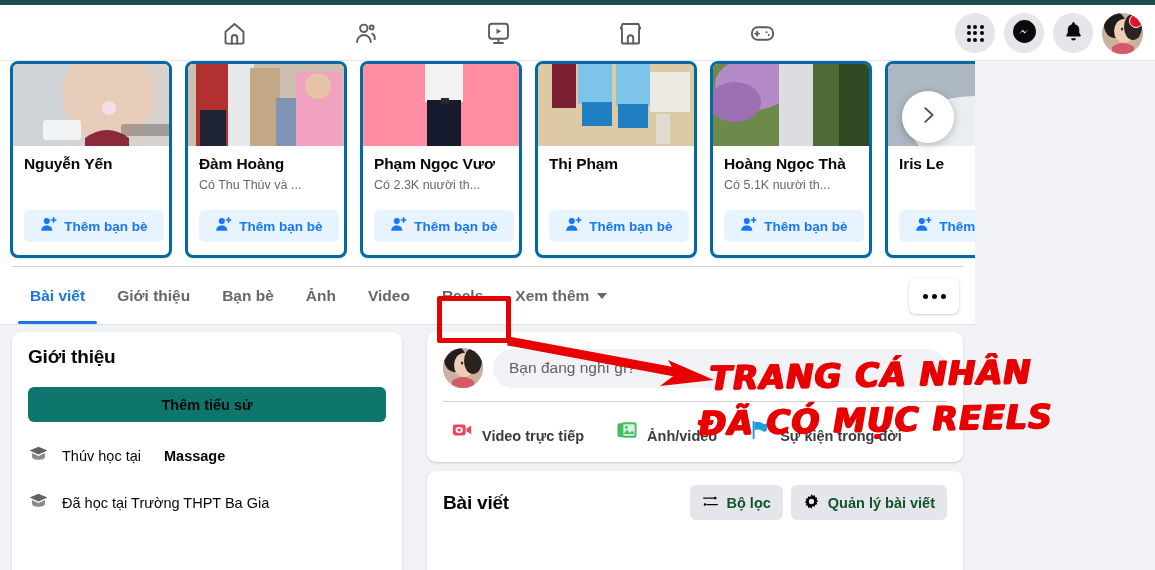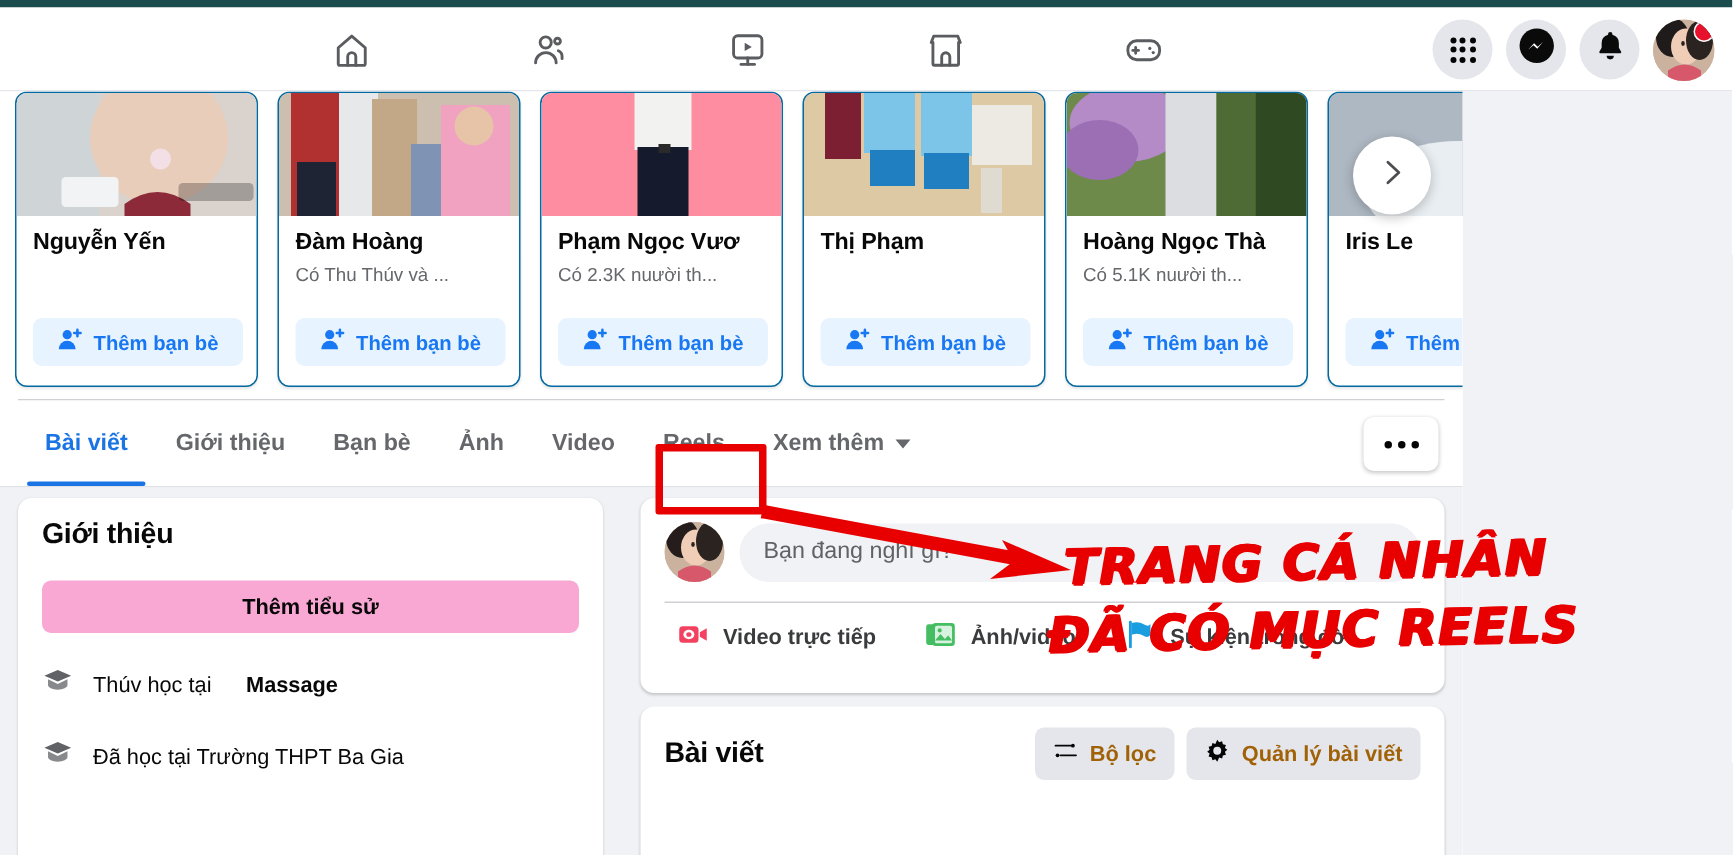--- a/index.html
+++ b/index.html
@@ -95,21 +95,21 @@
     width: 965px; height: 203px;
     display: flex;
     gap: 13px;
     overflow: hidden;
   }
   .fcard {
     flex: 0 0 162px;
     height: 197px;
     background: #ffffff;
     border-radius: 8px;
-    border: 1px solid #0369a1;
+    border: 3px solid #0369a1;
     box-shadow: 0 1px 2px rgba(0,0,0,0.10);
     overflow: hidden;
     position: relative;
     cursor: pointer;
   }
   .fcard-photo {
     width: 100%; height: 82px;
     position: relative;
     overflow: hidden;
   }
@@ -219,21 +219,21 @@
     box-shadow: 0 1px 2px rgba(0,0,0,0.18);
     padding: 14px 16px;
   }
   .intro-title {
     font-size: 19px; font-weight: 700; color: #080809;
     letter-spacing: -0.2px;
   }
   .intro-btn {
     margin-top: 19px;
     width: 358px; height: 35px;
-    background: #f9a8d4;
+    background: #0f766e;
     border: none; border-radius: 6px;
     font-family: inherit;
     font-size: 14.5px; font-weight: 600; color: #080809;
     cursor: pointer;
   }
   .intro-row {
     margin-top: 21px;
     display: flex; align-items: center; gap: 13px;
     font-size: 14.5px; color: #080809;
     line-height: 20px;
@@ -273,21 +273,21 @@
     margin: 13px 16px 0 16px;
     height: 1px; background: #ced0d4;
   }
   .composer-actions {
     display: flex; align-items: center;
     height: 46px;
     padding: 0 10px;
     gap: 4px;
   }
   .caction {
-    display: flex; align-items: center; gap: 9px;
+    display: flex; align-items: flex-end; gap: 9px;
     padding: 0 14px; height: 38px;
     border-radius: 7px;
     font-size: 14.5px; font-weight: 600; color: #3a3b3c;
     cursor: pointer;
     white-space: nowrap;
   }
 
   .posts-card {
     position: absolute; left: 427px; top: 146px;
     width: 536px; height: 160px;
@@ -303,21 +303,21 @@
     font-size: 19px; font-weight: 700; color: #080809;
     letter-spacing: -0.2px;
   }
   .posts-btns { display: flex; gap: 8px; }
   .pbtn {
     height: 35px;
     padding: 0 12px;
     background: #e4e6eb;
     border: none; border-radius: 6px;
     font-family: inherit;
-    font-size: 14.5px; font-weight: 600; color: #a16207;
+    font-size: 14.5px; font-weight: 600; color: #14532d;
     display: flex; align-items: center; gap: 8px;
     cursor: pointer;
     white-space: nowrap;
   }
 
   
   .anno-box {
     position: absolute;
     left: 437px; top: 296px;
     width: 74px; height: 47px;

